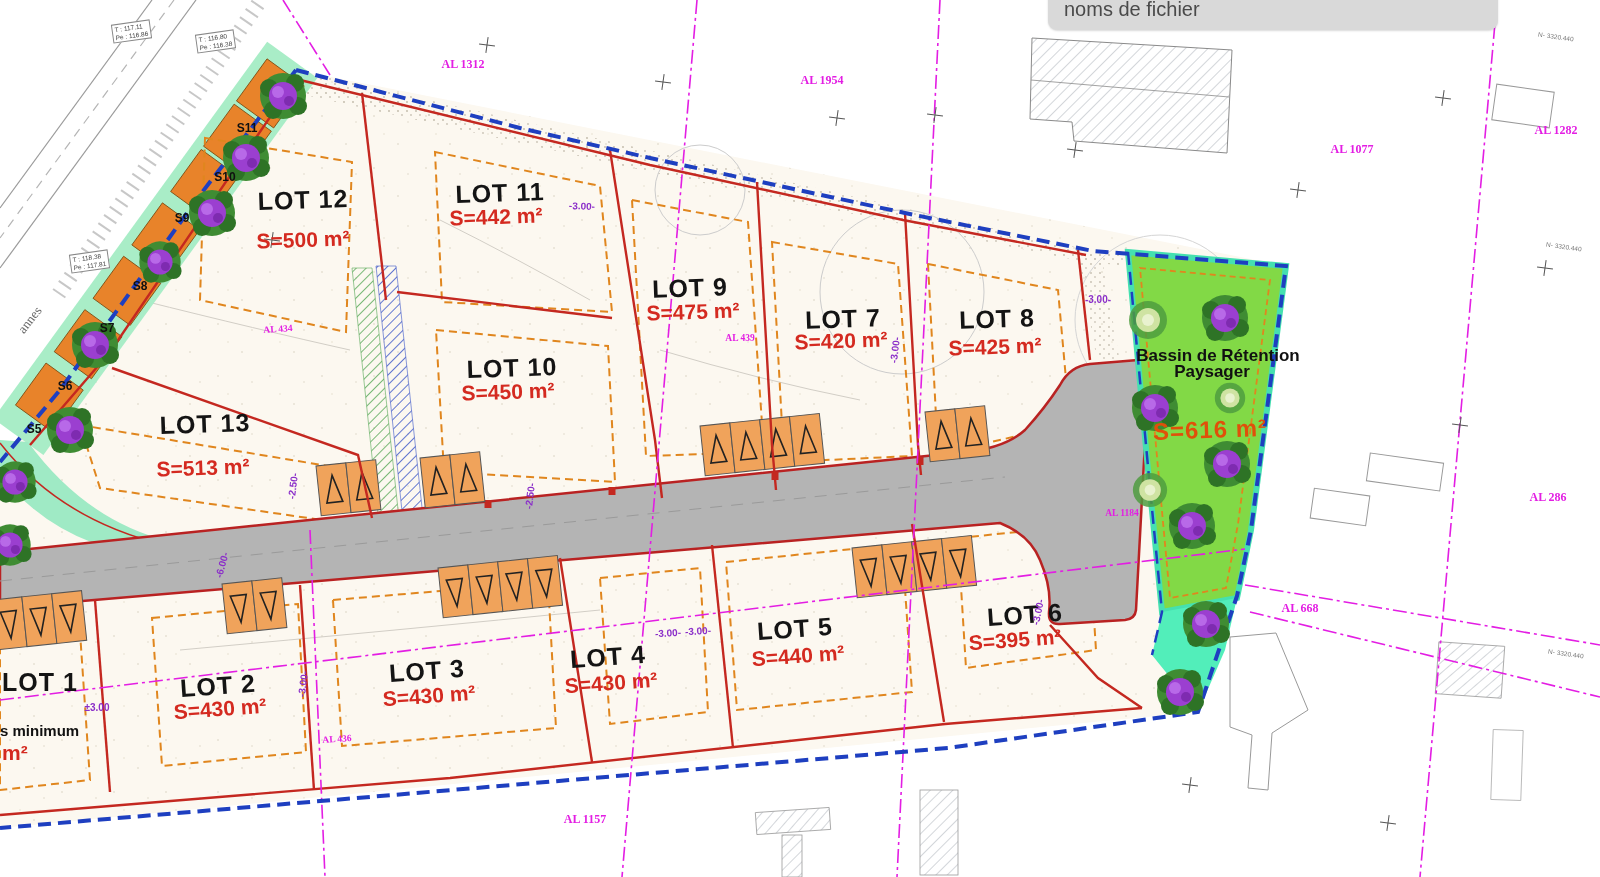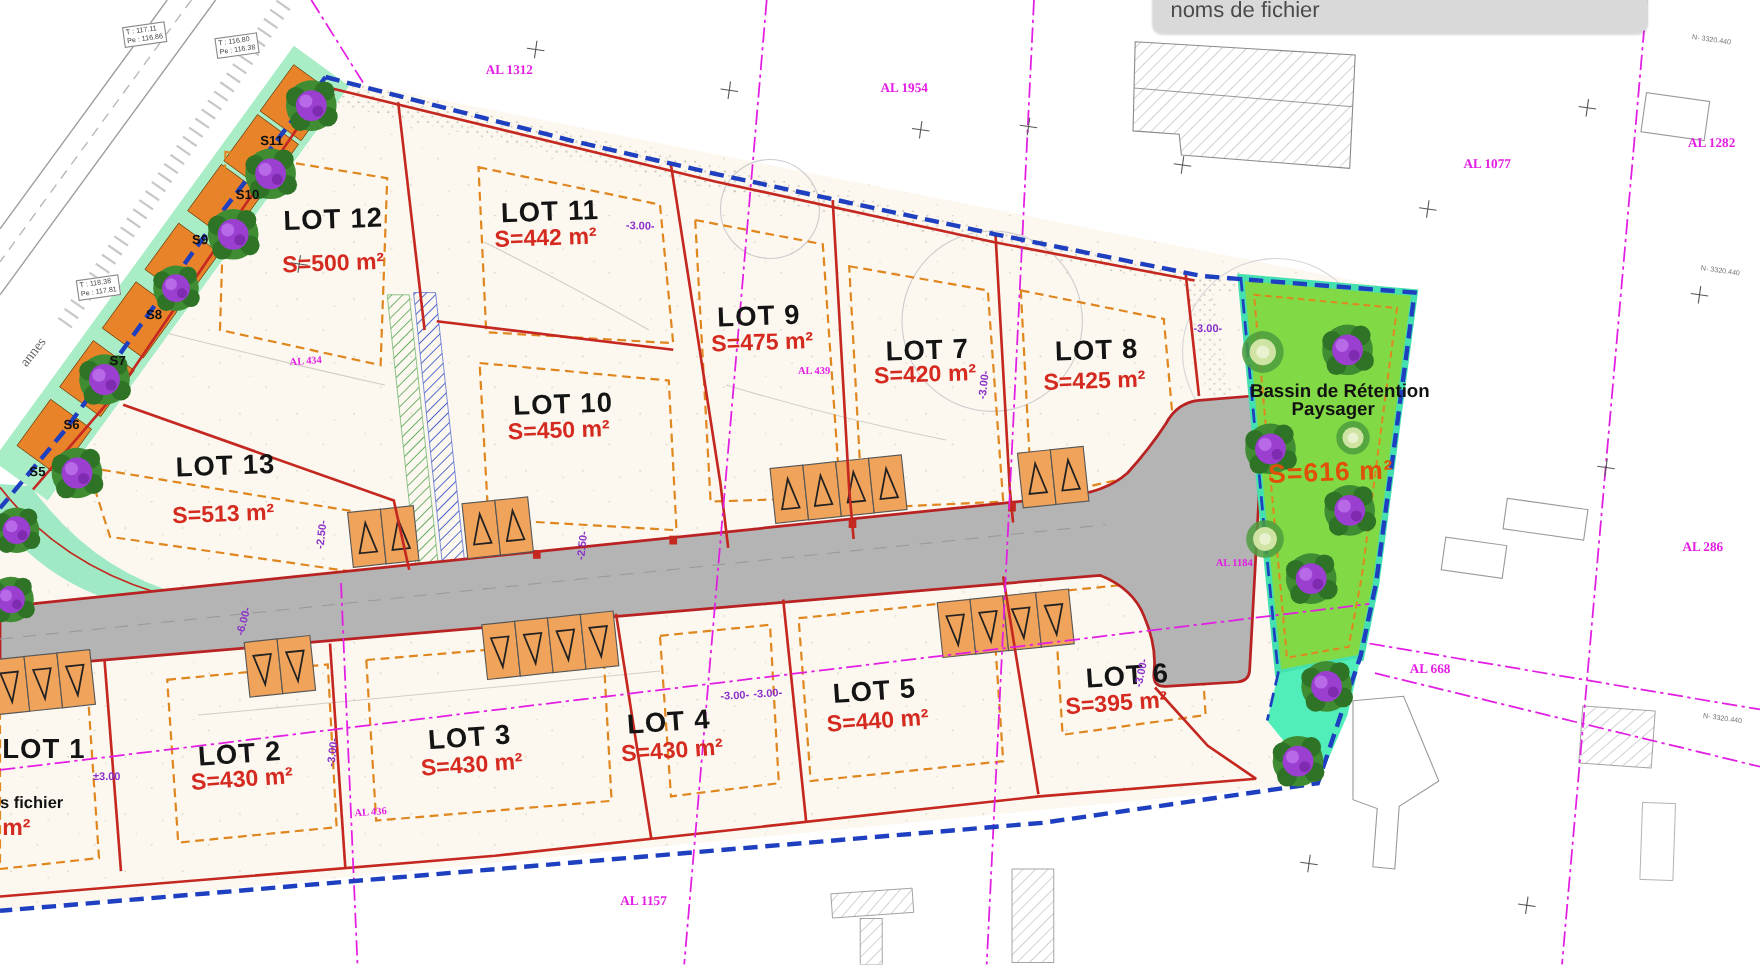--- a/index.html
+++ b/index.html
@@ -297,21 +297,21 @@
 <div class="lbl lot" style="left:690px;top:288px;transform:translate(-50%,-50%) rotate(-2deg)">LOT 9</div>
 <div class="lbl area" style="left:693px;top:312px;transform:translate(-50%,-50%) rotate(-2deg)">S=475 m²</div>
 <div class="lbl lot" style="left:843px;top:319px;transform:translate(-50%,-50%) rotate(-2deg)">LOT 7</div>
 <div class="lbl area" style="left:841px;top:341px;transform:translate(-50%,-50%) rotate(-2deg)">S=420 m²</div>
 <div class="lbl lot" style="left:997px;top:319px;transform:translate(-50%,-50%) rotate(-2deg)">LOT 8</div>
 <div class="lbl area" style="left:995px;top:347px;transform:translate(-50%,-50%) rotate(-2deg)">S=425 m²</div>
 <div class="lbl lot" style="left:205px;top:424px;transform:translate(-50%,-50%) rotate(-2deg)">LOT 13</div>
 <div class="lbl area" style="left:203px;top:468px;transform:translate(-50%,-50%) rotate(-2deg)">S=513 m²</div>
 
 <div class="lbl lot" style="left:2px;top:682px;transform:translate(0,-50%)">LOT 1</div>
-<div class="lbl note" style="left:0px;top:730px;transform:translate(0,-50%)">s fichier</div>
+<div class="lbl note" style="left:0px;top:730px;transform:translate(0,-50%)">s minimum</div>
 <div class="lbl m2frag" style="left:2px;top:753px;transform:translate(0,-50%)">m²</div>
 
 <div class="lbl lot" style="left:218px;top:686px;transform:translate(-50%,-50%) rotate(-4deg)">LOT 2</div>
 <div class="lbl area" style="left:220px;top:709px;transform:translate(-50%,-50%) rotate(-4deg)">S=430 m²</div>
 <div class="lbl lot" style="left:427px;top:671px;transform:translate(-50%,-50%) rotate(-4deg)">LOT 3</div>
 <div class="lbl area" style="left:429px;top:696px;transform:translate(-50%,-50%) rotate(-4deg)">S=430 m²</div>
 <div class="lbl lot" style="left:608px;top:657px;transform:translate(-50%,-50%) rotate(-4deg)">LOT 4</div>
 <div class="lbl area" style="left:611px;top:683px;transform:translate(-50%,-50%) rotate(-4deg)">S=430 m²</div>
 <div class="lbl lot" style="left:795px;top:629px;transform:translate(-50%,-50%) rotate(-4deg)">LOT 5</div>
 <div class="lbl area" style="left:798px;top:656px;transform:translate(-50%,-50%) rotate(-4deg)">S=440 m²</div>

